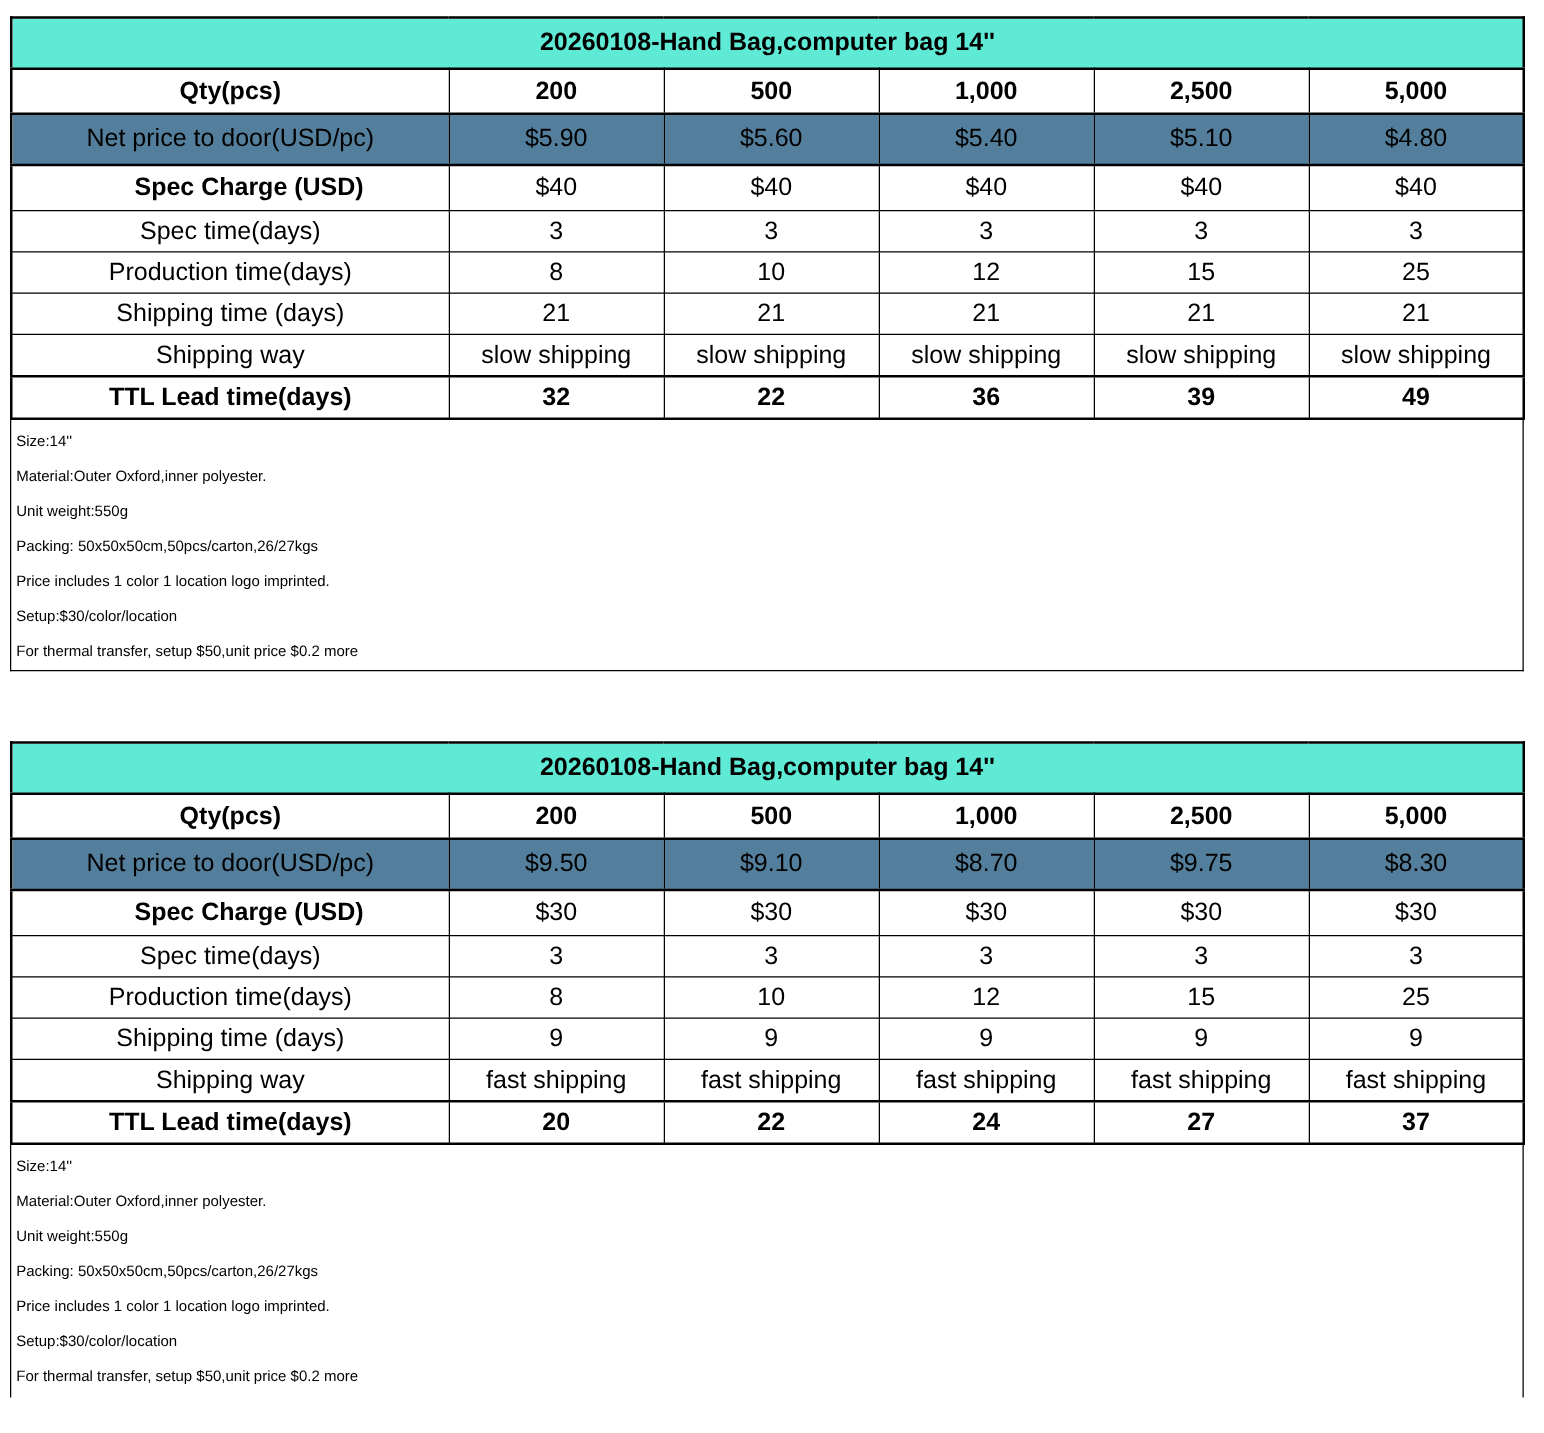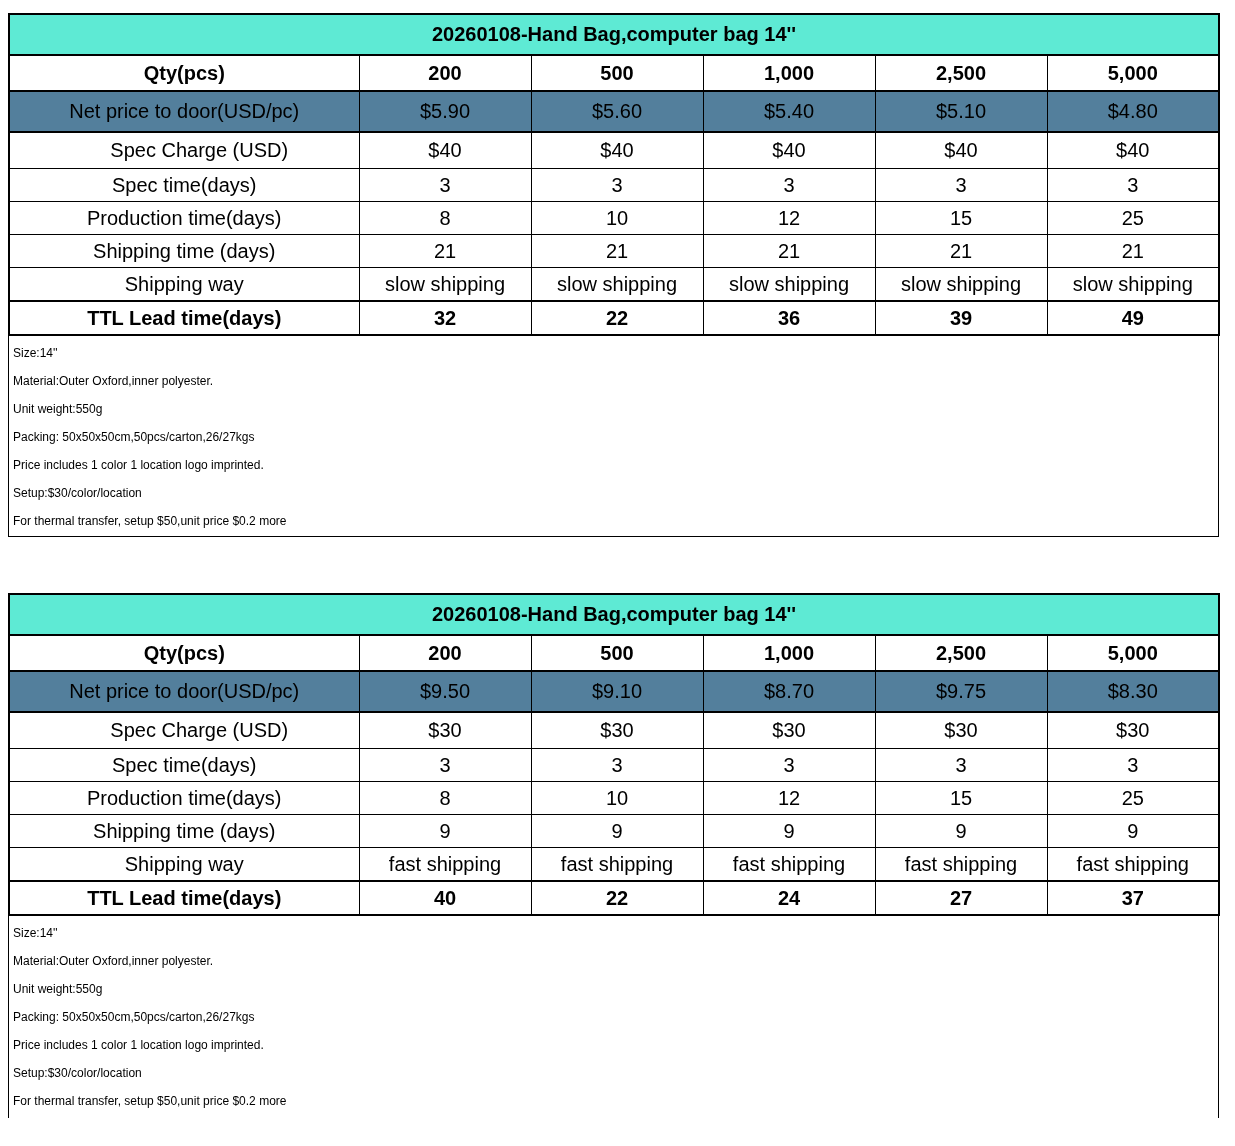--- a/index.html
+++ b/index.html
@@ -42,21 +42,21 @@
   }
   tr.r-qty td { height: 34px; font-weight: bold; }
   tr.r-net td {
     height: 39px;
     background: #537F9C;
     border-top: 2px solid #000000;
     border-bottom: 2px solid #000000;
   }
   tr.r-net td.lbl { font-weight: normal; }
   tr.r-spec td { height: 35px; }
-  tr.r-spec td.lbl { font-weight: normal; padding-left: 30px; }
+  tr.r-spec td.lbl { font-weight: bold; padding-left: 30px; }
   tr.r-plain td { height: 32px; }
   tr.r-ttl td { height: 32px; font-weight: bold; border-top: 2px solid #000000; }
   .notes {
     width: 1205px;
     border-left: 1px solid #000000;
     border-right: 1px solid #000000;
     border-bottom: 1px solid #000000;
     height: 197px;
     padding: 3px 0 0 4px;
     font-size: 12px;
@@ -230,21 +230,21 @@
       <tr class="r-plain">
         <td class="lbl">Shipping way</td>
         <td>fast shipping</td>
         <td>fast shipping</td>
         <td>fast shipping</td>
         <td>fast shipping</td>
         <td>fast shipping</td>
       </tr>
       <tr class="r-ttl">
         <td class="lbl">TTL Lead time(days)</td>
-        <td>40</td>
+        <td>20</td>
         <td>22</td>
         <td>24</td>
         <td>27</td>
         <td>37</td>
       </tr>
     </tbody>
   </table>
   <div class="notes cutoff">
     <div>Size:14''</div>
     <div>Material:Outer Oxford,inner polyester.</div>

